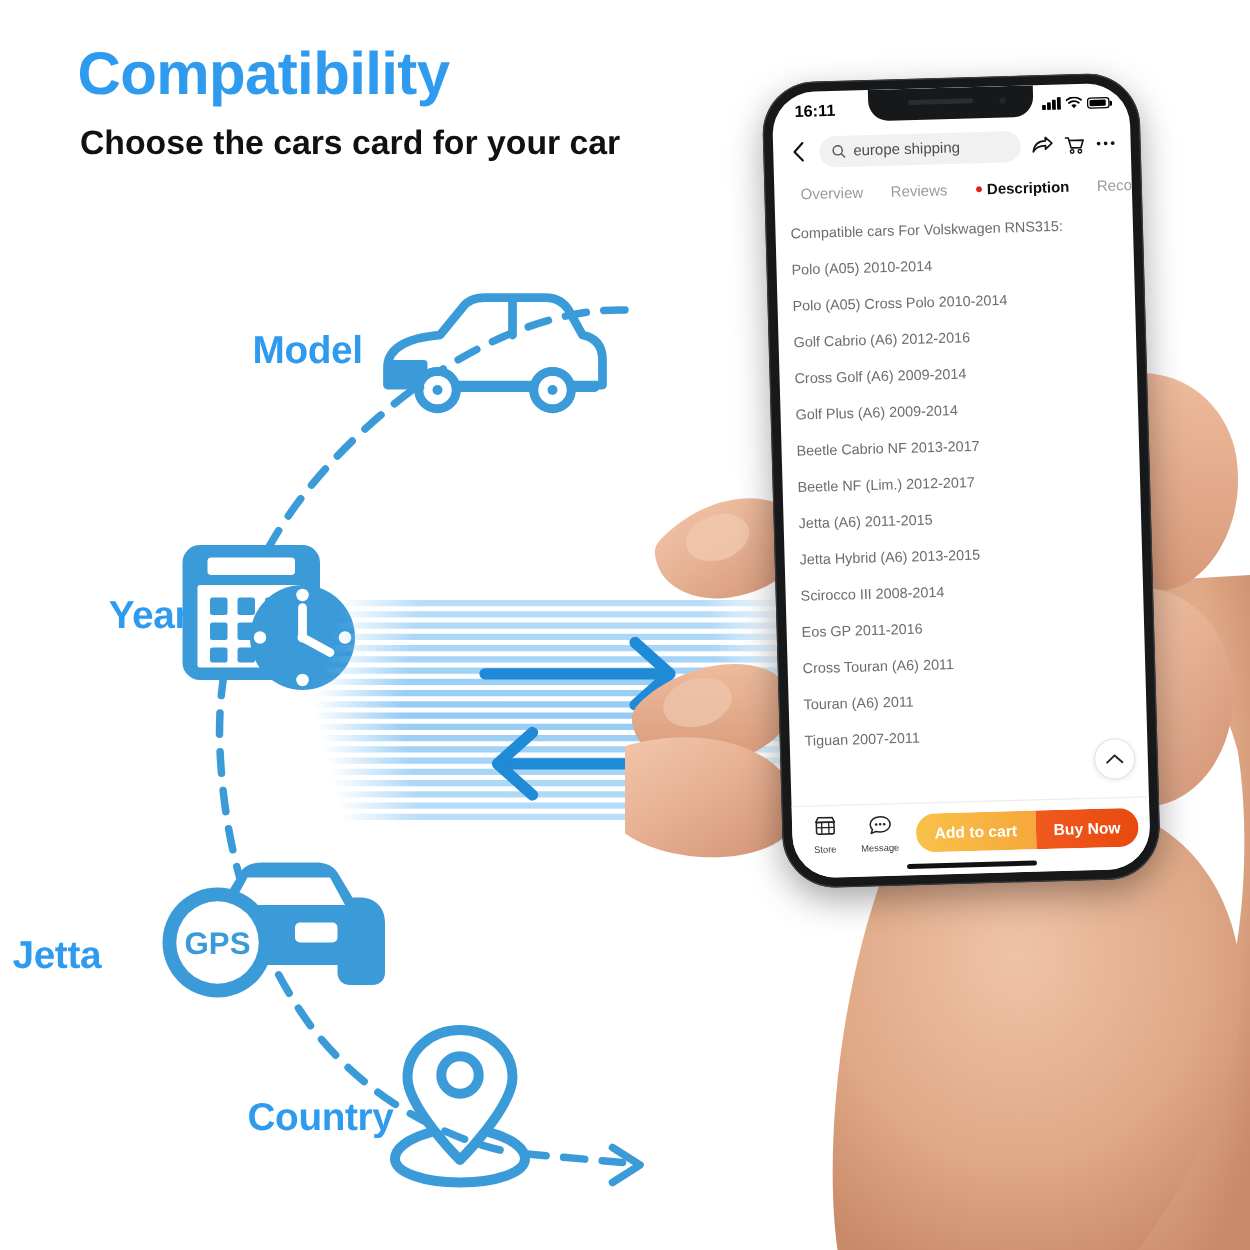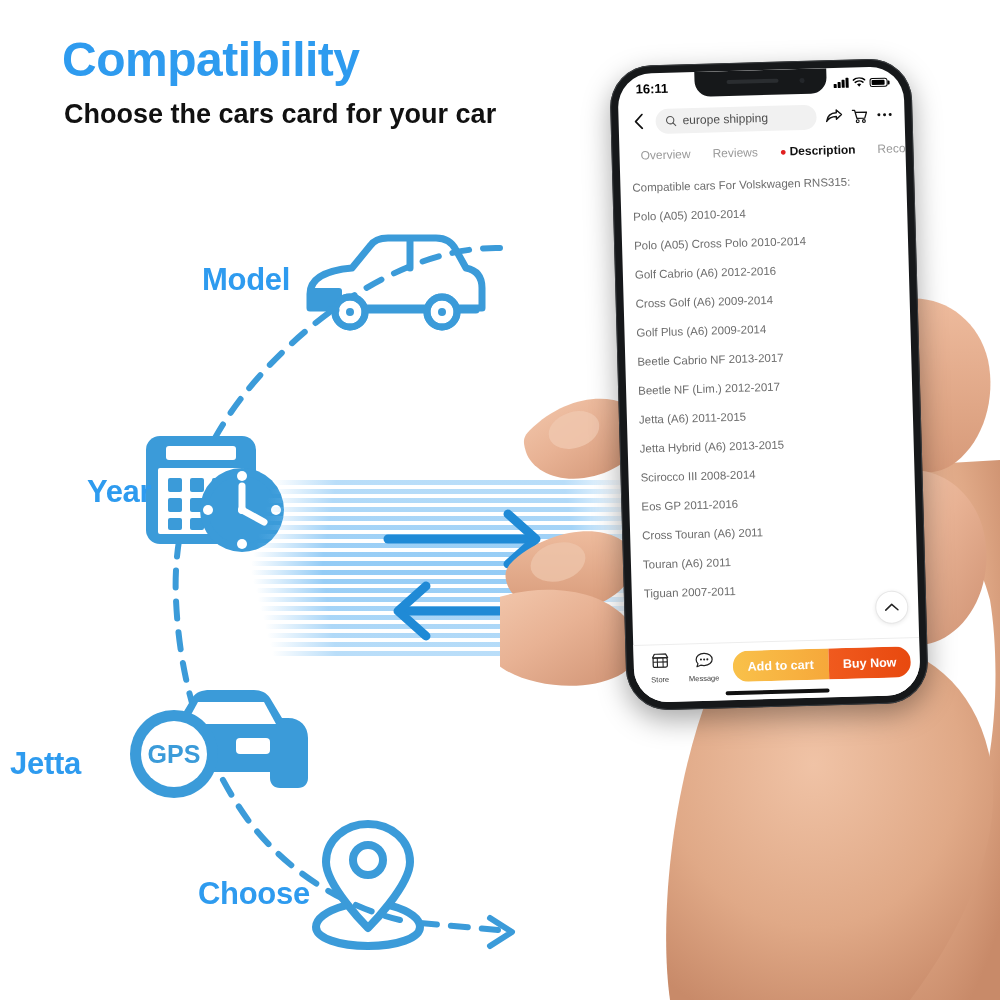--- a/index.html
+++ b/index.html
@@ -220,21 +220,21 @@
       <path d="M50 102 C50 102 92 60 92 36 C92 14 73 -2 50 -2 C27 -2 8 14 8 36 C8 60 50 102 50 102 Z"></path>
       <circle cx="50" cy="34" r="15"></circle>
       <path d="M26 80 C8 85 -2 93 -2 101 C-2 112 21 120 50 120 C79 120 102 112 102 101
                C102 93 92 85 74 80"></path>
     </g>
   </svg>
 
   <span class="diag-label" id="label-model">Model</span>
   <span class="diag-label" id="label-year">Year</span>
   <span class="diag-label" id="label-system">Jetta</span>
-  <span class="diag-label" id="label-country">Choose</span>
+  <span class="diag-label" id="label-country">Country</span>
 </div>
 
 <div id="streaks">
     <div class="streak" style="top: 0px; left: 22px; width: 356px; opacity: 0.64;"></div>
     <div class="streak" style="top: 9px; left: 19.6842px; width: 360.632px; opacity: 0.68;"></div>
     <div class="streak" style="top: 18px; left: 17.3684px; width: 365.263px; opacity: 0.72;"></div>
     <div class="streak" style="top: 27px; left: 15.0526px; width: 369.895px; opacity: 0.76;"></div>
     <div class="streak" style="top: 36px; left: 12.7368px; width: 374.526px; opacity: 0.79;"></div>
     <div class="streak" style="top: 45px; left: 10.4211px; width: 379.158px; opacity: 0.83;"></div>
     <div class="streak" style="top: 54px; left: 8.10526px; width: 383.789px; opacity: 0.87;"></div>

